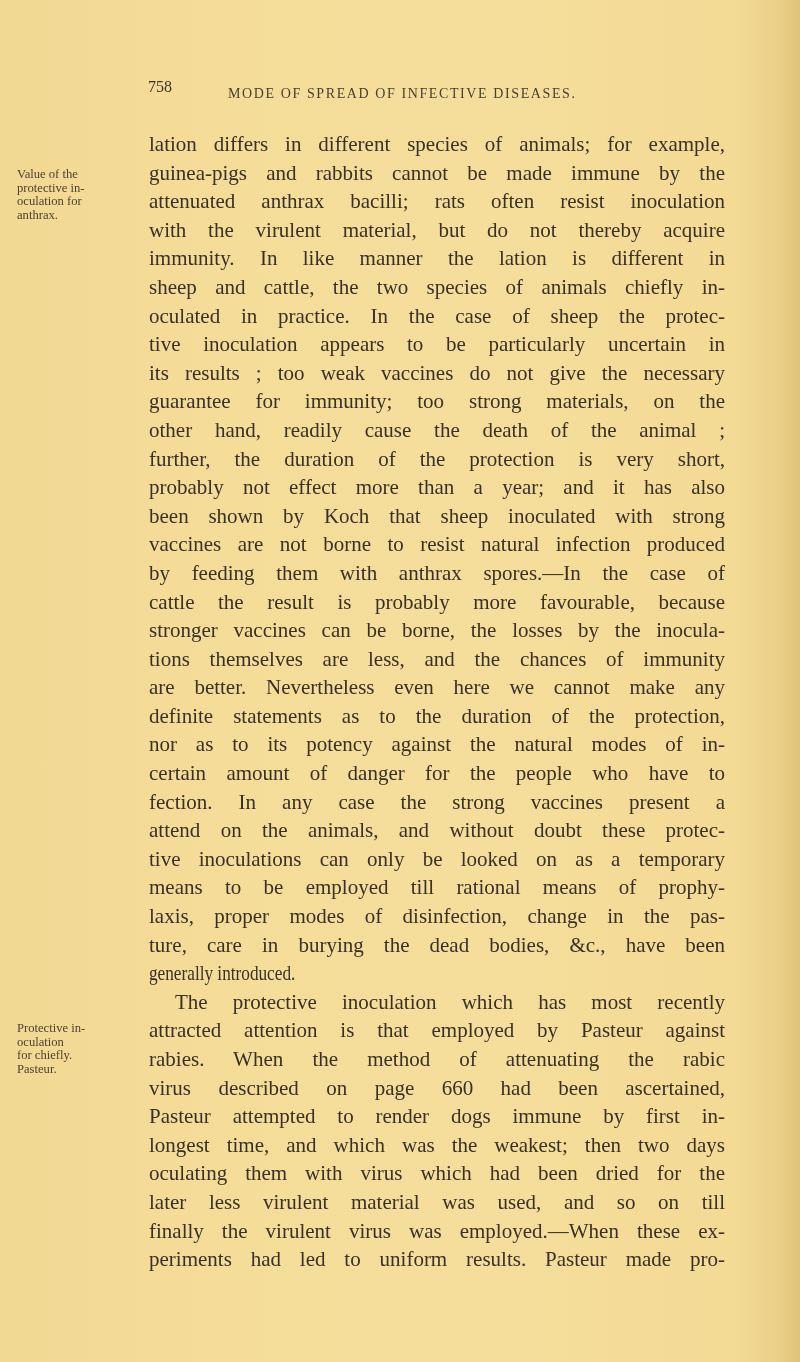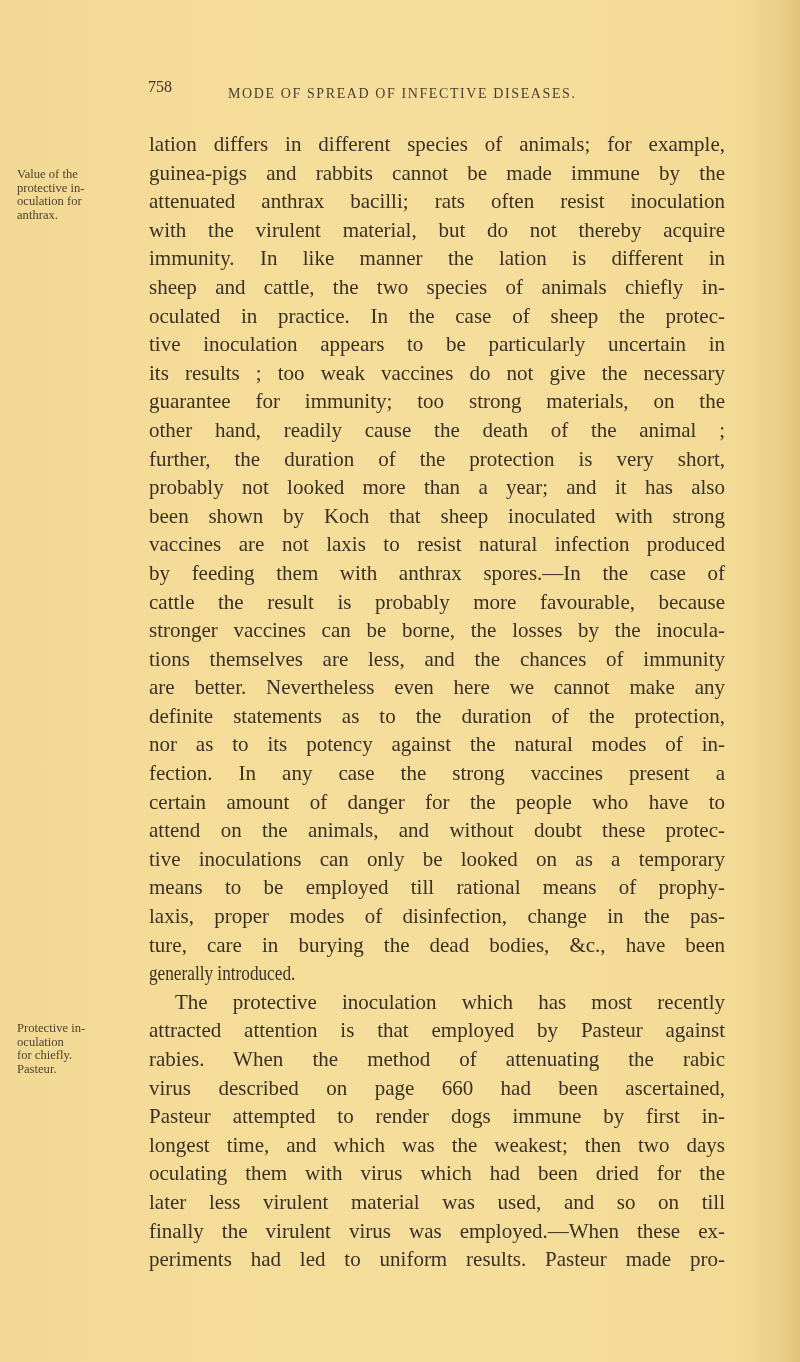--- a/index.html
+++ b/index.html
@@ -70,32 +70,32 @@
   <div class="line">attenuated anthrax bacilli; rats often resist inoculation</div>
   <div class="line">with the virulent material, but do not thereby acquire</div>
   <div class="line">immunity. In like manner the lation is different in</div>
   <div class="line">sheep and cattle, the two species of animals chiefly in-</div>
   <div class="line">oculated in practice. In the case of sheep the protec-</div>
   <div class="line">tive inoculation appears to be particularly uncertain in</div>
   <div class="line">its results ; too weak vaccines do not give the necessary</div>
   <div class="line">guarantee for immunity; too strong materials, on the</div>
   <div class="line">other hand, readily cause the death of the animal ;</div>
   <div class="line">further, the duration of the protection is very short,</div>
-  <div class="line">probably not looked more than a year; and it has also</div>
+  <div class="line">probably not effect more than a year; and it has also</div>
   <div class="line">been shown by Koch that sheep inoculated with strong</div>
-  <div class="line">vaccines are not laxis to resist natural infection produced</div>
+  <div class="line">vaccines are not borne to resist natural infection produced</div>
   <div class="line">by feeding them with anthrax spores.—In the case of</div>
   <div class="line">cattle the result is probably more favourable, because</div>
   <div class="line">stronger vaccines can be borne, the losses by the inocula-</div>
   <div class="line">tions themselves are less, and the chances of immunity</div>
   <div class="line">are better. Nevertheless even here we cannot make any</div>
   <div class="line">definite statements as to the duration of the protection,</div>
   <div class="line">nor as to its potency against the natural modes of in-</div>
+  <div class="line">certain amount of danger for the people who have to</div>
   <div class="line">fection. In any case the strong vaccines present a</div>
-  <div class="line">certain amount of danger for the people who have to</div>
   <div class="line">attend on the animals, and without doubt these protec-</div>
   <div class="line">tive inoculations can only be looked on as a temporary</div>
   <div class="line">means to be employed till rational means of prophy-</div>
   <div class="line">laxis, proper modes of disinfection, change in the pas-</div>
   <div class="line">ture, care in burying the dead bodies, &amp;c., have been</div>
   <div class="line last" style="transform: scaleX(0.82); width: 702.439px;">generally introduced.</div>
   <div class="line indent">The protective inoculation which has most recently</div>
   <div class="line">attracted attention is that employed by Pasteur against</div>
   <div class="line">rabies. When the method of attenuating the rabic</div>
   <div class="line">virus described on page 660 had been ascertained,</div>

